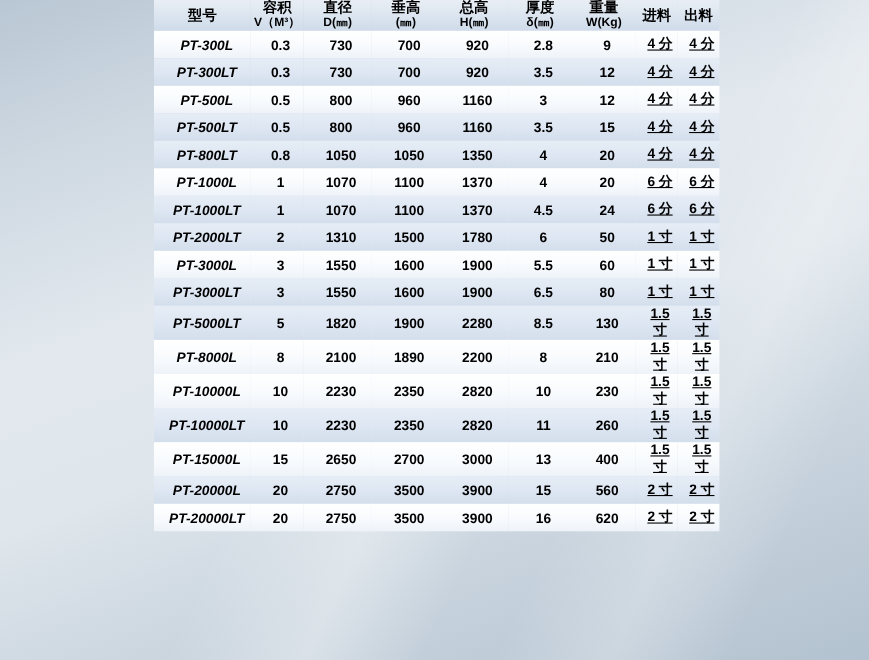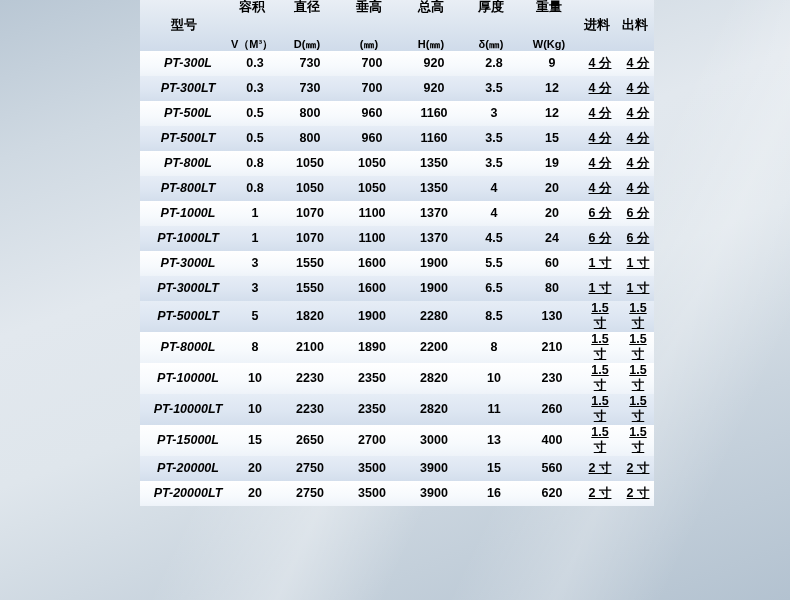--- a/index.html
+++ b/index.html
@@ -55,21 +55,20 @@
     text-align: center;
     background: linear-gradient(to bottom, #e9eef5 0%, #dde6f0 45%, #cfdbea 100%);
     color: #000;
   }
   .head-two {
     line-height: 1.15;
   }
   .head-sub {
     font-size: 11px;
     font-weight: bold;
-    margin-top: 23px;
   }
 
   
   tr.row td {
     height: 25px;
     vertical-align: middle;
     font-size: 12.5px;
     font-weight: bold;
     text-align: center;
   }
@@ -204,31 +203,20 @@
           <td class="c-model">PT-500LT</td>
           <td class="c-vol">0.5</td>
           <td class="c-dia">800</td>
           <td class="c-vh">960</td>
           <td class="c-th">1160</td>
           <td class="c-thick">3.5</td>
           <td class="c-w">15</td>
           <td class="c-in">4 分</td>
           <td class="c-out">4 分</td>
         </tr>
-        <tr class="row odd">
-          <td class="c-model">PT-800L</td>
-          <td class="c-vol">0.8</td>
-          <td class="c-dia">1050</td>
-          <td class="c-vh">1050</td>
-          <td class="c-th">1350</td>
-          <td class="c-thick">3.5</td>
-          <td class="c-w">19</td>
-          <td class="c-in">4 分</td>
-          <td class="c-out">4 分</td>
-        </tr>
         <tr class="row even">
           <td class="c-model">PT-800LT</td>
           <td class="c-vol">0.8</td>
           <td class="c-dia">1050</td>
           <td class="c-vh">1050</td>
           <td class="c-th">1350</td>
           <td class="c-thick">4</td>
           <td class="c-w">20</td>
           <td class="c-in">4 分</td>
           <td class="c-out">4 分</td>
@@ -248,20 +236,31 @@
           <td class="c-model">PT-1000LT</td>
           <td class="c-vol">1</td>
           <td class="c-dia">1070</td>
           <td class="c-vh">1100</td>
           <td class="c-th">1370</td>
           <td class="c-thick">4.5</td>
           <td class="c-w">24</td>
           <td class="c-in">6 分</td>
           <td class="c-out">6 分</td>
         </tr>
+        <tr class="row even">
+          <td class="c-model">PT-2000LT</td>
+          <td class="c-vol">2</td>
+          <td class="c-dia">1310</td>
+          <td class="c-vh">1500</td>
+          <td class="c-th">1780</td>
+          <td class="c-thick">6</td>
+          <td class="c-w">50</td>
+          <td class="c-in">1 寸</td>
+          <td class="c-out">1 寸</td>
+        </tr>
         <tr class="row odd">
           <td class="c-model">PT-3000L</td>
           <td class="c-vol">3</td>
           <td class="c-dia">1550</td>
           <td class="c-vh">1600</td>
           <td class="c-th">1900</td>
           <td class="c-thick">5.5</td>
           <td class="c-w">60</td>
           <td class="c-in">1 寸</td>
           <td class="c-out">1 寸</td>

